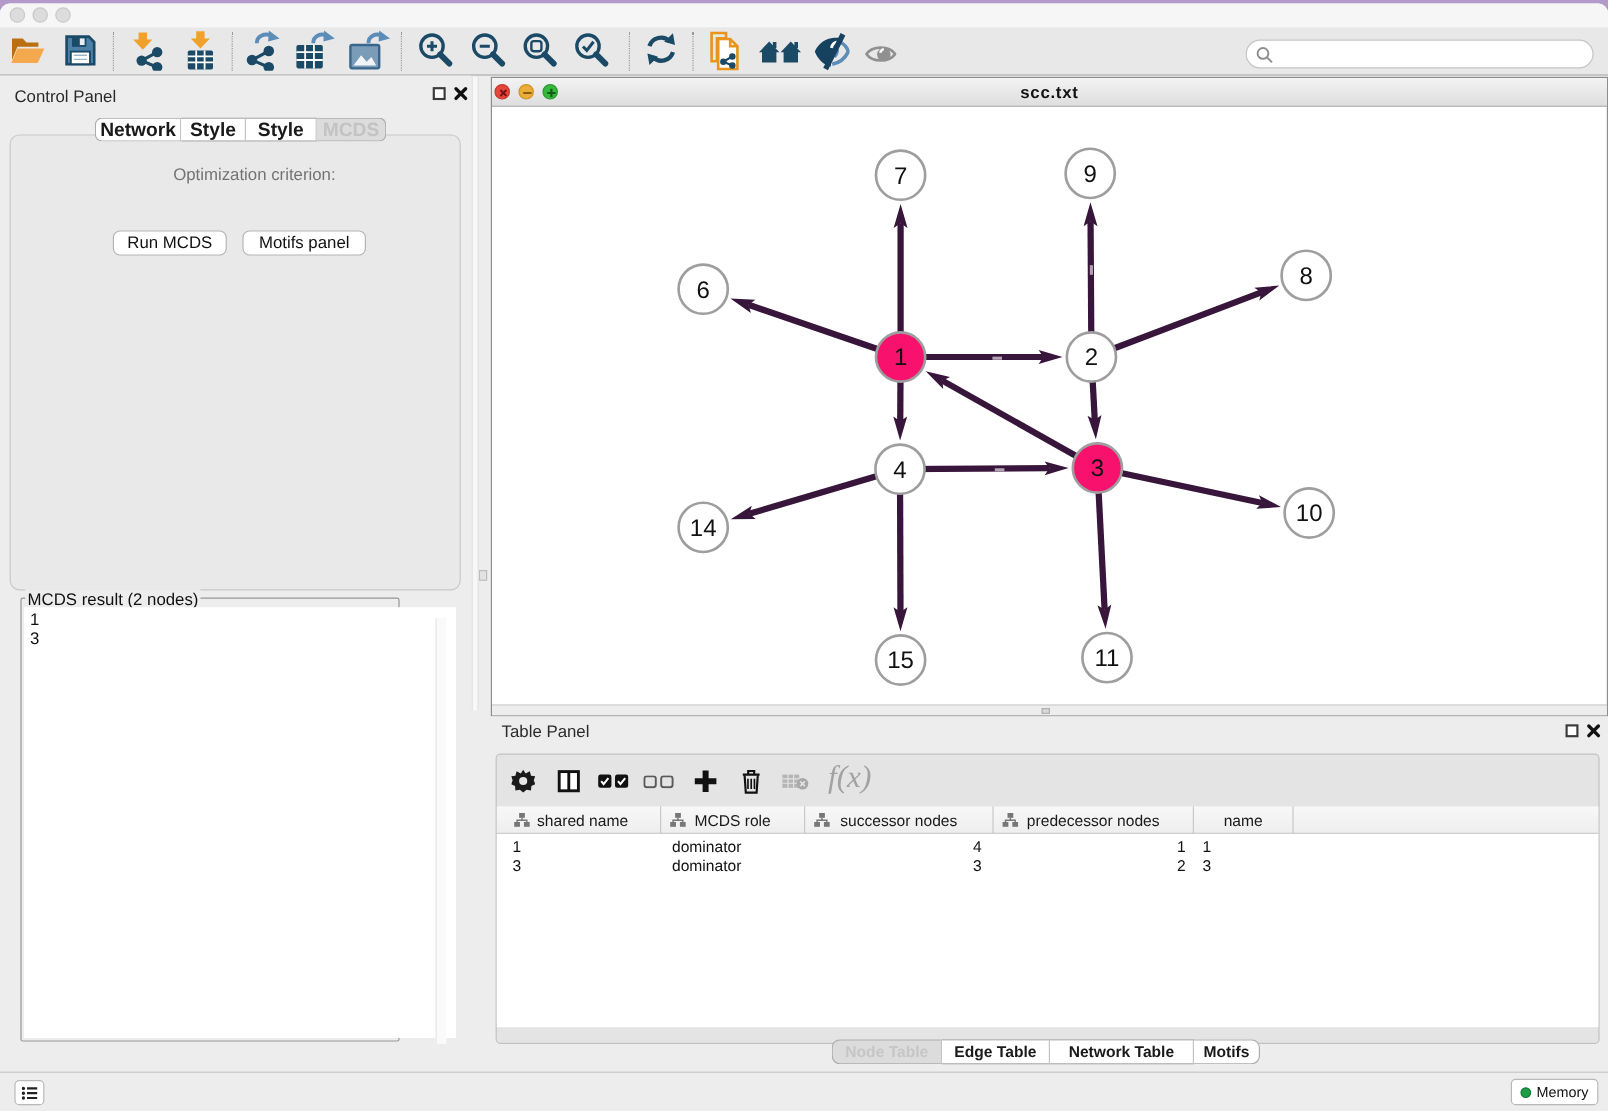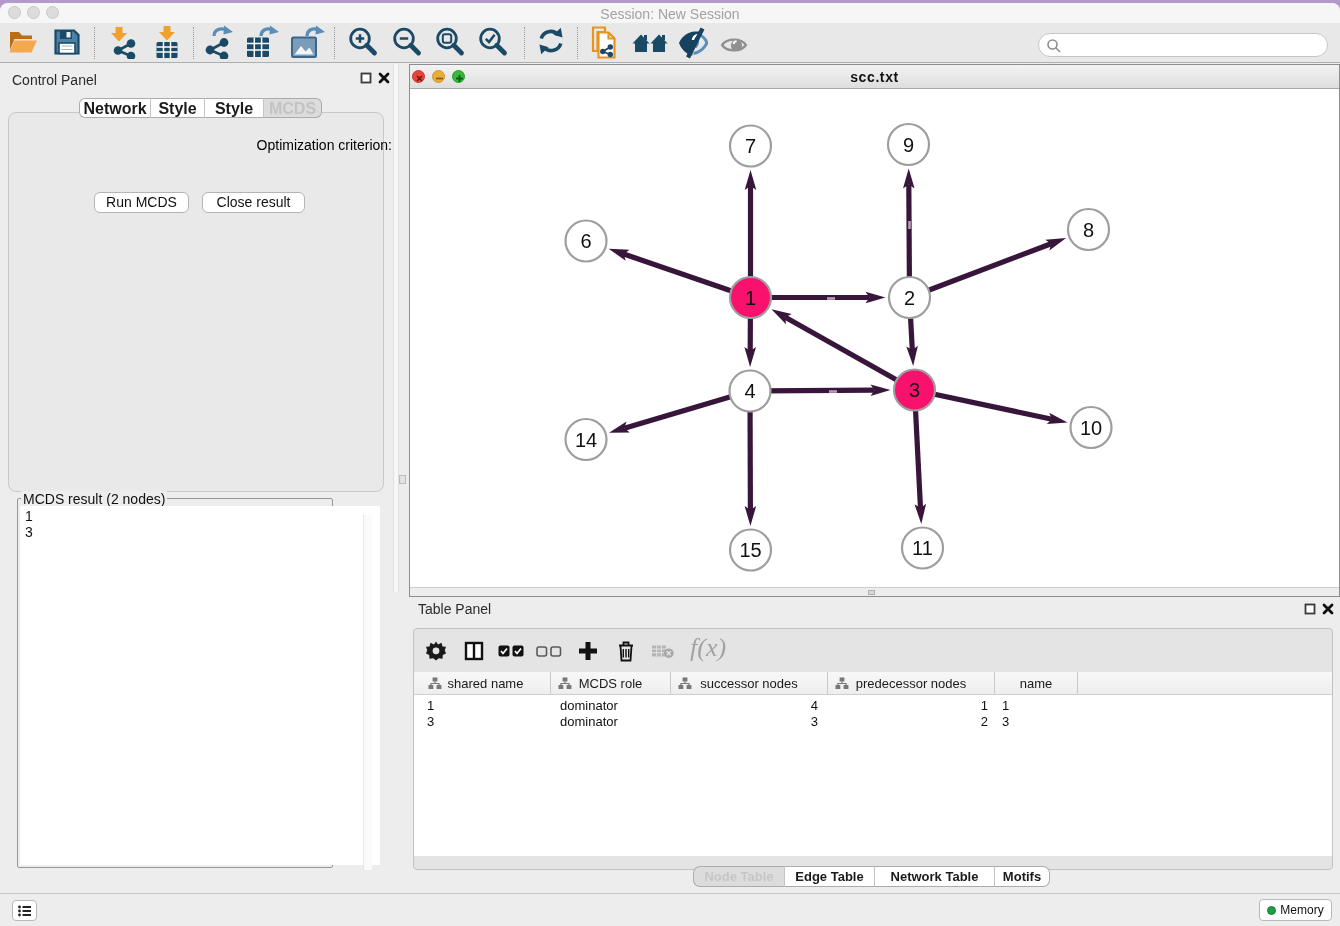--- a/index.html
+++ b/index.html
@@ -24,22 +24,22 @@
 #cphead { position:absolute; left:12px; top:9px; font-size:14px; color:#2b2b2b; }
 #cptabs { position:absolute; left:79px; top:35px; height:20px; display:flex; }
 .seg { height:20px; background:#fff; border-top:1px solid #acacac; border-bottom:1px solid #acacac;
   border-right:1px solid #c4c4c4; font-size:16px; font-weight:bold; color:#1a1a1a; text-align:center;
   line-height:19px; }
 .seg.first { border-left:1px solid #acacac; border-radius:6px 0 0 6px; }
 .seg.last { border-right:1px solid #acacac; border-radius:0 6px 6px 0;
   background:#dcdcdc; color:#c3c3c3; }
 #cpcontent { position:absolute; left:8px; top:49px; width:376px; height:380px;
   background:#e9e9e9; border:1px solid #c8c8c8; border-radius:8px; }
-#optlabel { position:absolute; left:0; top:74px; width:100%; text-align:right;
-  font-size:14px; color:#000000;padding-left:32px; }
+#optlabel { position:absolute; left:0; top:74px; width:100%; text-align:center;
+  font-size:14px; color:#737373;padding-left:32px; }
 #combo { position:absolute; left:44px; top:96px; width:310px; height:20px;
   background:#fff; border:1px solid #b9b9b9; border-radius:5px;
   font-size:14px; color:#111; line-height:18px; padding-left:13px; }
 .btn { position:absolute; top:129px; height:21px; background:#fff;
   border:1px solid #b5b5b5; border-radius:6px; font-size:14px; color:#111;
   text-align:center; line-height:19px; }
 #grp { position:absolute; left:17px; top:435px; width:316px; height:370px;
   border:1px solid #979797; border-radius:2px; }
 #grplabel { position:absolute; left:3px; top:-8px; background:#ededed;
   padding:0 2px; font-size:14px; color:#111; }
@@ -87,21 +87,20 @@
 #membtn { position:absolute; left:1259px; top:5px; width:73px; height:22px;
   background:#fff; border:1px solid #b9b9b9; border-radius:4px;
   font-size:12px; color:#111; text-align:center; line-height:20px; }
 </style></head>
 <body>
 <div id="win"></div>
 <div id="titlebar">
   <div class="tl" style="left:8px"></div>
   <div class="tl" style="left:27px"></div>
   <div class="tl" style="left:46px"></div>
-  <div id="wtitle">Session: New Session</div>
 </div>
 <div id="toolbar">
   <svg class="tbi" style="left:6px" width="34" height="34" viewBox="0 0 34 34">
     <path d="M4 7 L13 7 L16 10.5 L26 10.5 L26 14 L8.5 14 L4 25 Z" fill="#b96f12"></path>
     <path d="M8.5 15.5 L31 15.5 L25.5 27.5 L3.5 27.5 Z" fill="#f5a94e"></path>
   </svg>
   <svg class="tbi" style="left:50px" width="34" height="34" viewBox="0 0 34 34">
     <path d="M5.5 5.5 L24 5.5 L28.5 10 L28.5 28.5 L5.5 28.5 Z" fill="#4d80a7" stroke="#1b4a66" stroke-width="2.2"></path>
     <rect x="10" y="5.5" width="12" height="8.5" fill="#1b4a66"></rect>
     <rect x="16.5" y="7" width="4" height="5.5" fill="#e8eef2"></rect>
@@ -223,21 +222,21 @@
   </svg>
   <div id="cpcontent"></div>
   <div id="cptabs">
     <div class="seg first" style="width:72px">Network</div>
       <div class="seg" style="width:54px">Style</div>
       <div class="seg" style="width:59px">Style</div>
       <div class="seg last" style="width:58px">MCDS</div>
   </div>
   <div id="optlabel">Optimization criterion:</div>
   <div class="btn" style="left:94px;width:95px">Run MCDS</div>
-  <div class="btn" style="left:202px;width:103px">Close result</div>
+  <div class="btn" style="left:202px;width:103px">Motifs panel</div>
   <div id="grp">
     <div id="grplabel">MCDS result (2 nodes)</div>
     <div id="grpwhite">1<br>3<div id="grpsb"></div></div>
   </div>
 </div>
 <div style="position:absolute;left:399px;top:475px;width:7px;height:9px;background:#e2e2e2;border:1px solid #bdbdbd"></div>
 <div style="position:absolute;left:393px;top:64px;width:6px;height:528px;background:#f7f7f7;border:1px solid #e0e0e0;border-top:none;border-bottom:none"></div>
 <div id="netwin">
   <div id="nettitle">
     <div class="mac" style="left:2px;background:#e6453c;border:1px solid #c43931">

